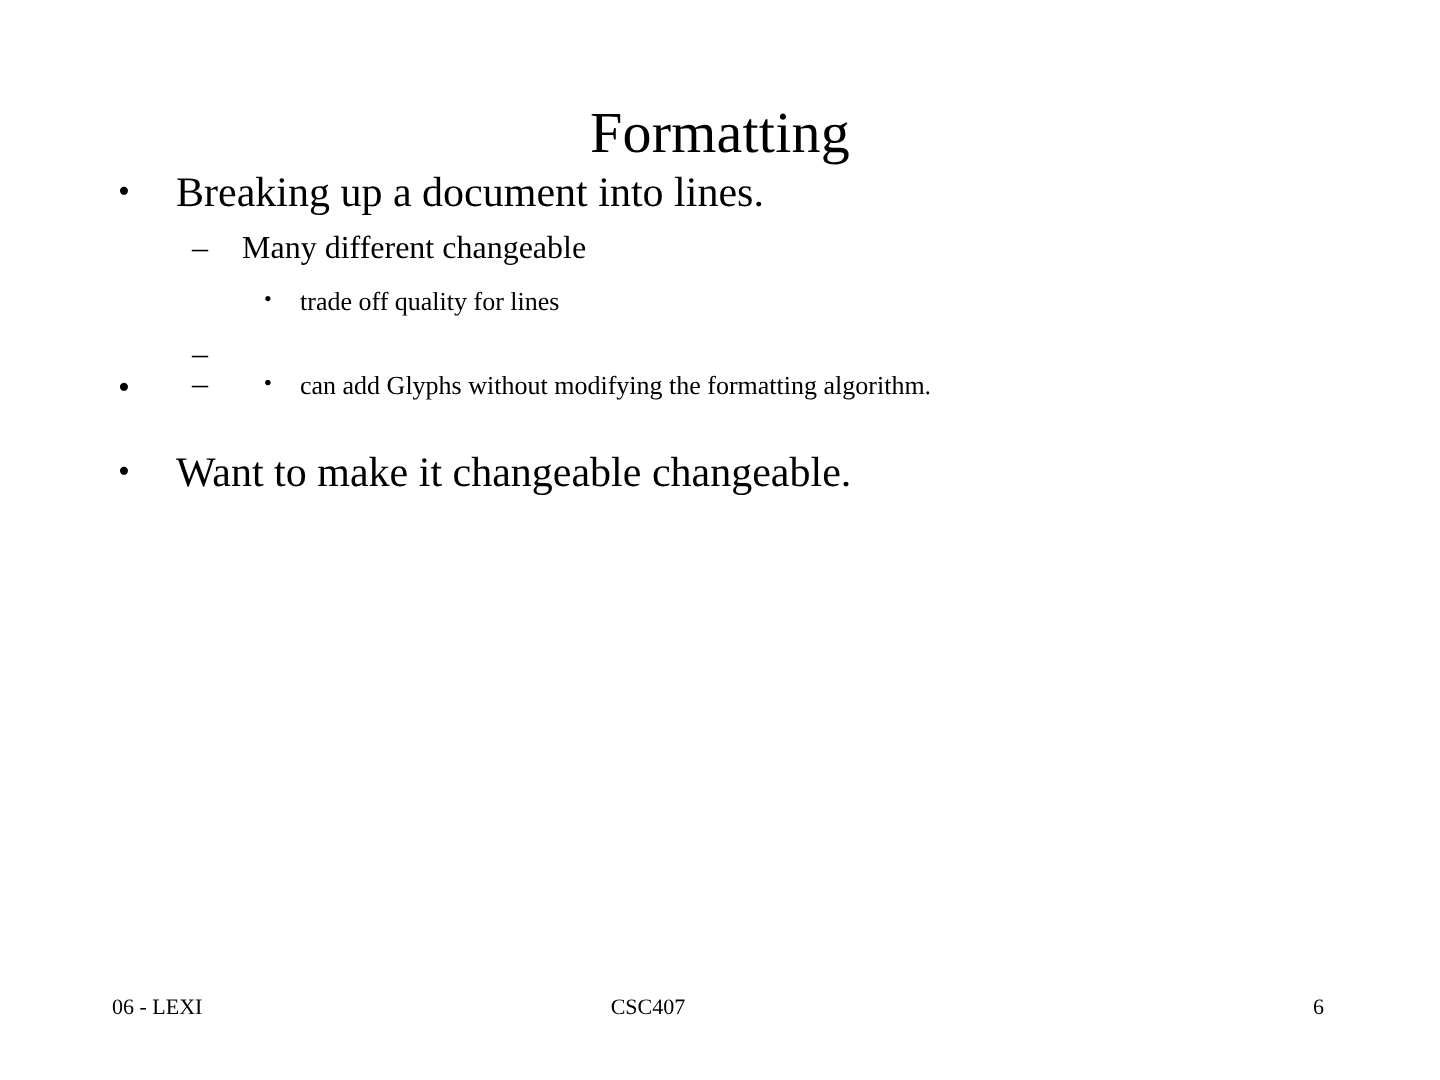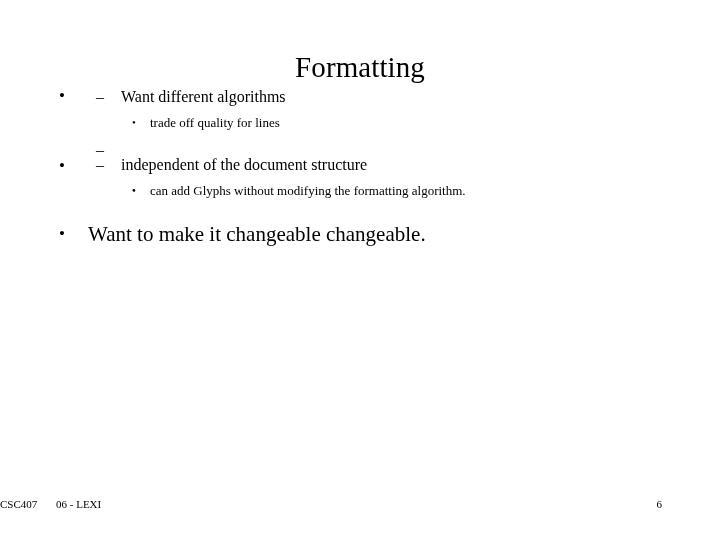--- a/index.html
+++ b/index.html
@@ -118,64 +118,64 @@
     left: 56px;
     top: 0;
     text-align: center;
     white-space: nowrap;
   }
   .footer-center {
     position: absolute;
     left: 0;
     top: 0;
     width: 648px;
-    text-align: left;
+    text-align: center;
   }
   .footer-right {
     position: absolute;
     right: 58px;
     top: 0;
     text-align: right;
     white-space: nowrap;
   }
 </style>
 </head>
 <body>
 
 <div class="slide">
 
   <h1 class="title">Formatting</h1>
 
   <div class="body">
 
     <div class="bullet lvl1">
       <span class="marker">•</span>
+      <span class="text">Breaking up a document into lines.</span>
     </div>
 
     <div class="bullet lvl2">
       <span class="marker">–</span>
-      <span class="text">Want different algorithms</span>
+      <span class="text">Many different changeable</span>
     </div>
 
     <div class="bullet lvl3">
       <span class="marker">•</span>
       <span class="text">trade off quality for lines</span>
     </div>
 
     <div class="bullet lvl2">
       <span class="marker">–</span>
     </div>
 
     <div class="bullet lvl1">
       <span class="marker">•</span>
     </div>
 
     <div class="bullet lvl2">
       <span class="marker">–</span>
-      <span class="text">independent of the document structure</span>
     </div>
 
     <div class="bullet lvl3">
       <span class="marker">•</span>
     </div>
 
     <div class="bullet lvl3">
       <span class="marker">•</span>
       <span class="text">can add Glyphs without modifying the formatting algorithm.</span>
     </div>

